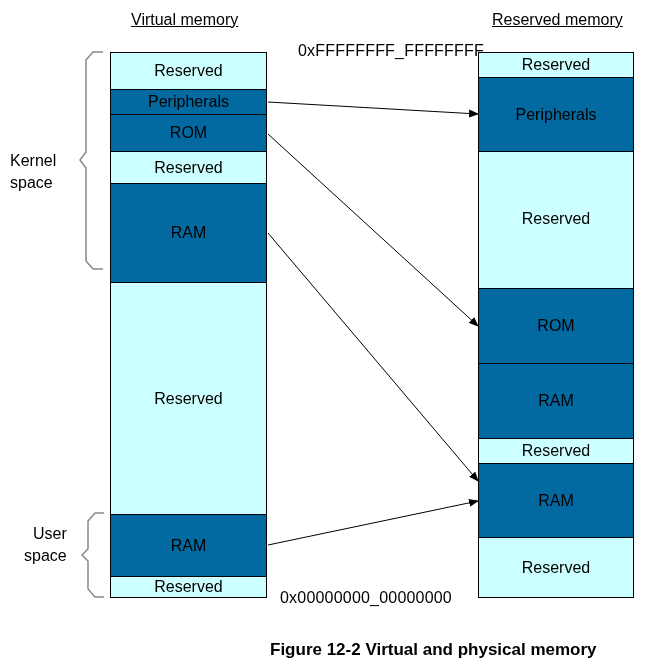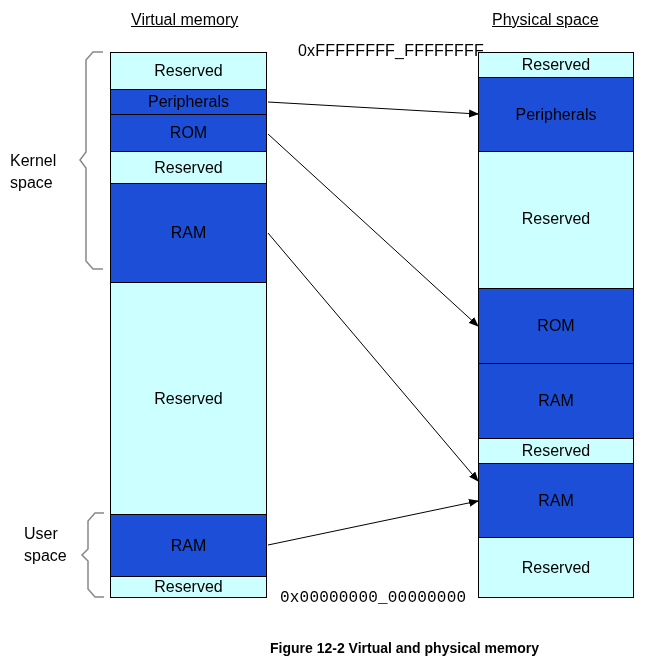--- a/index.html
+++ b/index.html
@@ -1,37 +1,37 @@
 <!DOCTYPE html>
 <html><head>
 <meta charset="utf-8">
 <style>
   html, body { margin:0; padding:0; background:#ffffff; }
   body { width:654px; height:670px; position:relative; overflow:hidden;
          font-family:"Liberation Sans", sans-serif; color:#000; }
   .abs { position:absolute; }
   .title { font-size:16px;text-decoration:underline; }
-  .col { position:absolute; border:1px solid #000; box-sizing:border-box; background:#1d4ed8; }
+  .col { position:absolute; border:1px solid #000; box-sizing:border-box; background:#0369a1; }
   .seg { position:absolute; left:0; right:0; box-sizing:border-box; border-bottom:1px solid #000;
          display:flex; align-items:center; justify-content:center; font-size:16px; }
   .seg:last-child { border-bottom:none; }
   .res { background:#ccffff; }
   .addr { font-size:16px; letter-spacing:0.2px; }
   .side { font-size:16px; line-height:22px; }
-  .caption { font-weight:bold; font-size:14px; }
+  .caption { font-weight:bold; font-size:17px; }
   svg { position:absolute; left:0; top:0; }
 </style>
 </head>
 <body>
 
 <div class="abs title" style="left:131px; top:11px;">Virtual memory</div>
-<div class="abs title" style="left:492px; top:11px;">Physical space</div>
+<div class="abs title" style="left:492px; top:11px;">Reserved memory</div>
 
 <div class="abs addr" style="left:272px; top:42px;margin-left:26px;">0xFFFFFFFF_FFFFFFFF</div>
-<div class="abs addr" style="left:280px; top:589px;font-family:Liberation Mono, monospace;">0x00000000_00000000</div>
+<div class="abs addr" style="left:280px; top:589px;">0x00000000_00000000</div>
 
 <div class="col" style="left:110px; top:52px; width:157px; height:546px;">
   <div class="seg res" style="top:0; height:37px;">Reserved</div>
   <div class="seg" style="top:37px; height:25px;">Peripherals</div>
   <div class="seg" style="top:62px; height:37px;">ROM</div>
   <div class="seg res" style="top:99px; height:32px;">Reserved</div>
   <div class="seg" style="top:131px; height:99px;">RAM</div>
   <div class="seg res" style="top:230px; height:232px;">Reserved</div>
   <div class="seg" style="top:462px; height:62px;">RAM</div>
   <div class="seg res" style="top:524px; height:20px;">Reserved</div>
@@ -45,21 +45,21 @@
   <div class="seg" style="top:311px; height:75px;">RAM</div>
   <div class="seg res" style="top:386px; height:25px;">Reserved</div>
   <div class="seg" style="top:411px; height:74px;">RAM</div>
   <div class="seg res" style="top:485px; height:59px;">Reserved</div>
 </div>
 
 <div class="abs side" style="left:10px; top:150px;">
   <div>Kernel</div>
   <div>space</div>
 </div>
-<div class="abs side" style="left:24px; top:523px;">
+<div class="abs side" style="left:24px; top:523px;text-align:right;">
   <div>User</div>
   <div>space</div>
 </div>
 
 <svg width="654" height="670">
   <defs>
     <marker id="ah" markerWidth="10" markerHeight="8" refX="9" refY="4" orient="auto" markerUnits="userSpaceOnUse">
       <path d="M0,0 L10,4 L0,8 Z" fill="#000"></path>
     </marker>
   </defs>

